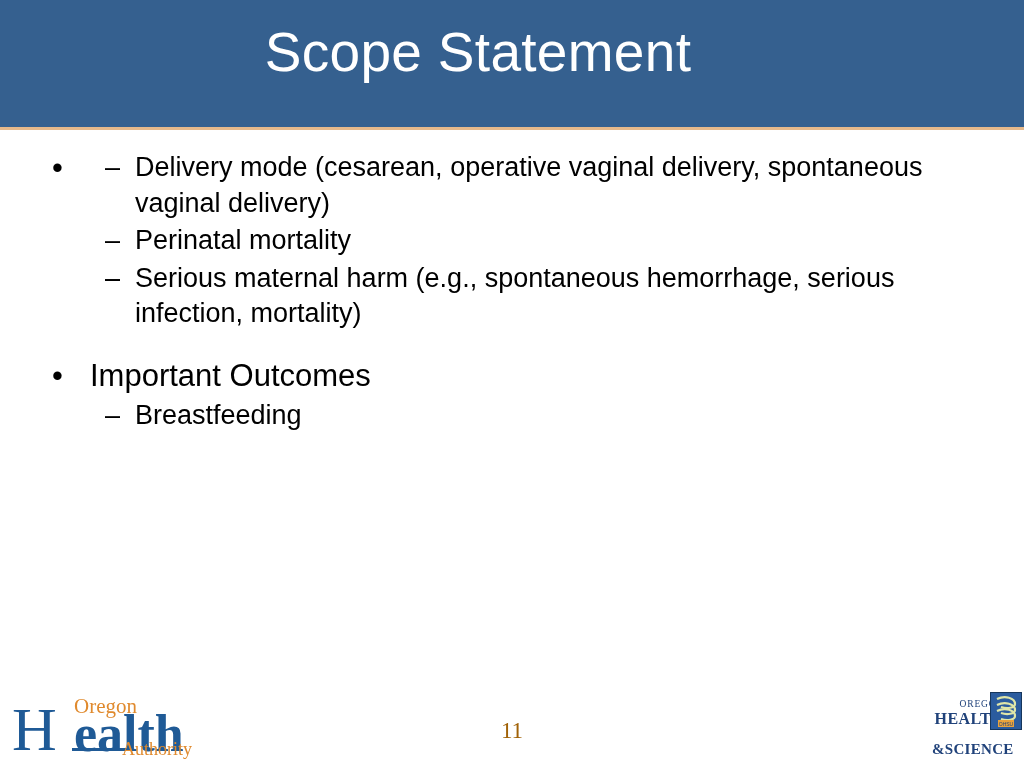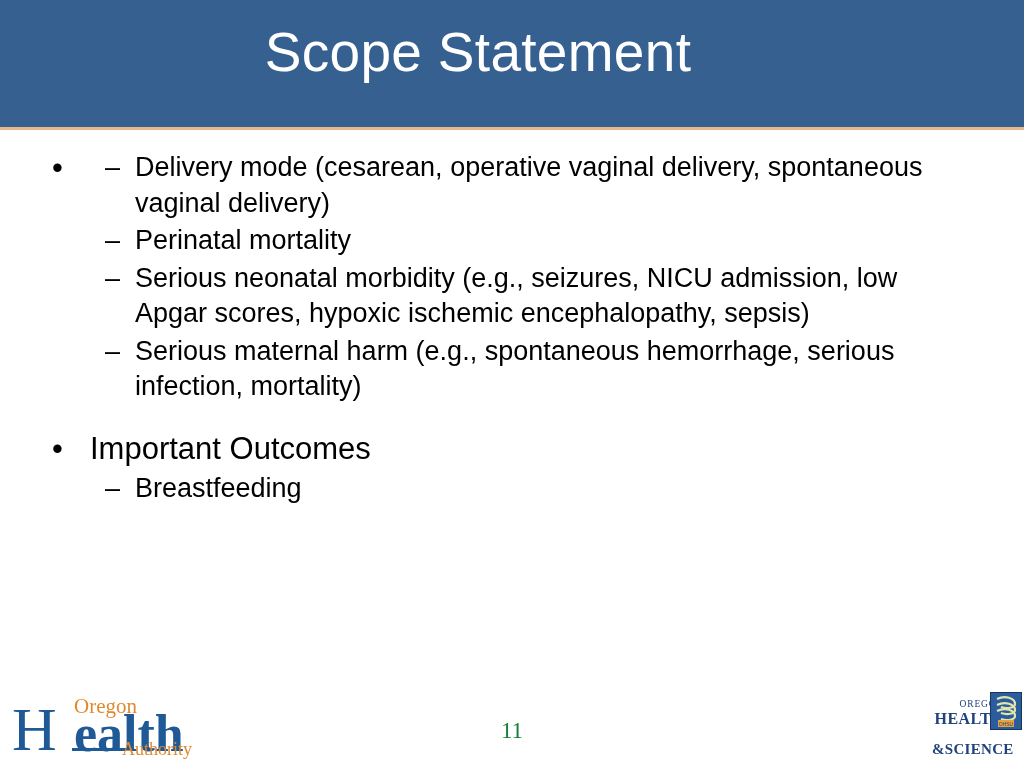--- a/index.html
+++ b/index.html
@@ -158,21 +158,21 @@
 
   
   #page-number {
     position: absolute;
     left: 0;
     top: 30px;
     width: 1024px;
     text-align: center;
     font-family: "Liberation Serif", serif;
     font-size: 23px;
-    color: #15803d;
+    color: #a16207;
   }
 
   
   #cebp-text {
     position: absolute;
     left: 708px;
     top: 27px;
     font-family: "Liberation Serif", serif;
     font-weight: bold;
     font-size: 16.5px;
@@ -233,21 +233,20 @@
     <span>Delivery mode (cesarean, operative vaginal delivery, spontaneous vaginal delivery)</span>
   </div>
 
   <div class="bullet-l2">
     <span class="marker">–</span>
     <span>Perinatal mortality</span>
   </div>
 
   <div class="bullet-l2">
     <span class="marker">–</span>
-    <span>Serious neonatal morbidity (e.g., seizures, NICU admission, low Apgar scores, hypoxic ischemic encephalopathy, sepsis)</span>
   </div>
 
   <div class="bullet-l2">
     <span class="marker">–</span>
     <span>Serious maternal harm (e.g., spontaneous hemorrhage, serious infection, mortality)</span>
   </div>
 
   <div class="group-gap"></div>
 
   <div class="bullet-l1">

